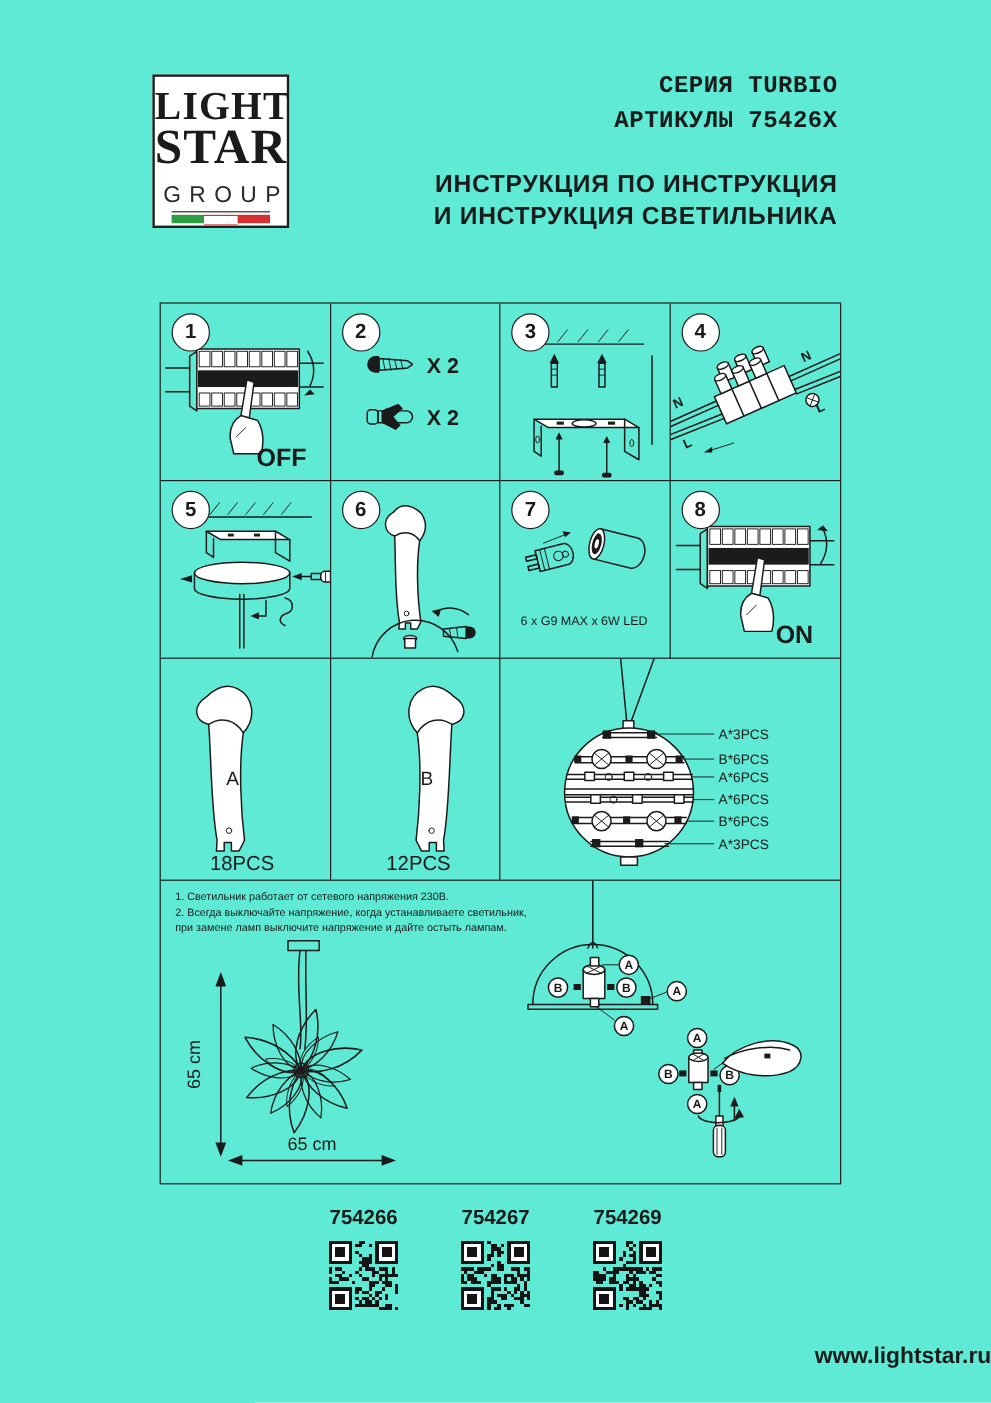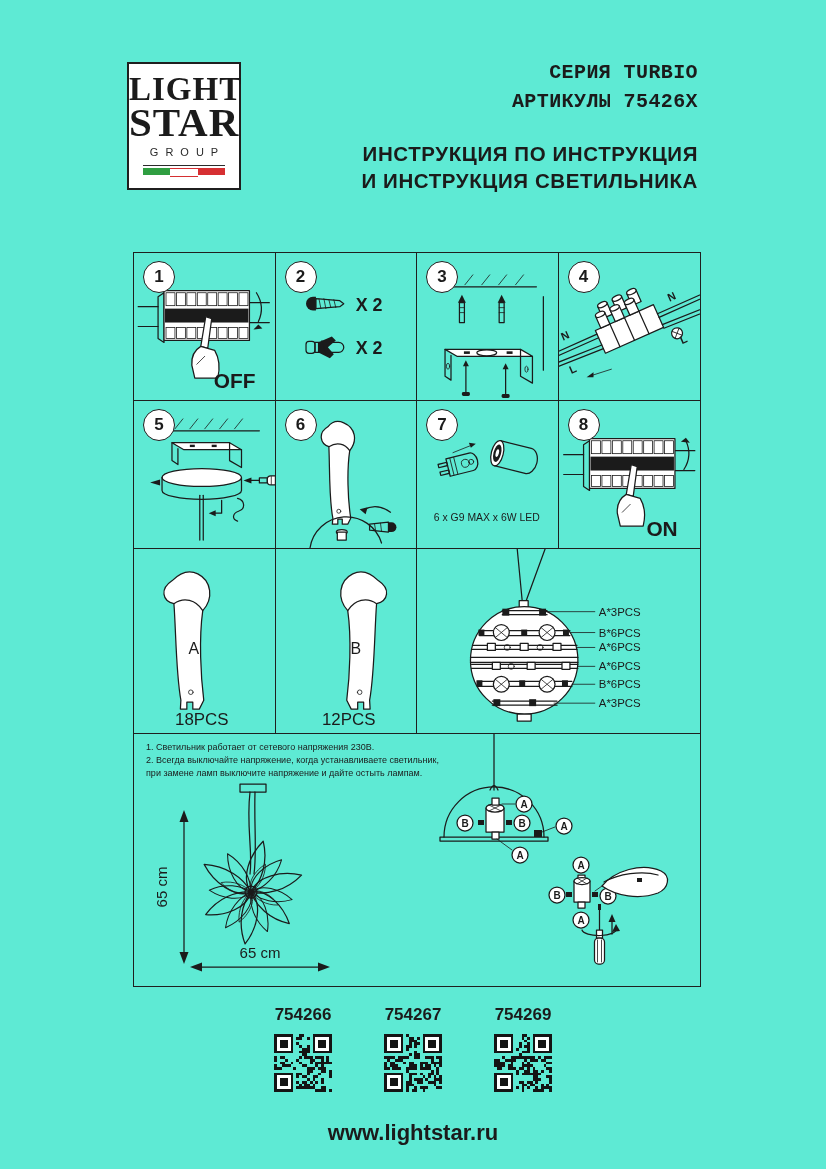--- a/index.html
+++ b/index.html
@@ -5,22 +5,22 @@
   html,body{margin:0;padding:0;background:#fff;}
   .page{position:relative;width:826px;height:1169px;background:#5eead4;margin:0 auto;
         font-family:"Liberation Sans",sans-serif;color:#1b1b1b;overflow:hidden;}
   
   .logo{position:absolute;left:127px;top:62px;width:114px;height:128px;
         border:2px solid #1f1f1f;background:#fff;text-align:center;box-sizing:border-box;}
   .logo-light{font-family:"Liberation Serif",serif;font-weight:700;font-size:33px;
         letter-spacing:1px;line-height:30px;margin-top:10px;}
   .logo-star{font-family:"Liberation Serif",serif;font-weight:700;font-size:41px;
         letter-spacing:1px;line-height:36px;}
-  .logo-group{font-size:11px;letter-spacing:7px;text-indent:7px;line-height:18px;
-        margin-top:3px;color:#2a2a2a;}
+  .logo-group{font-size:19px;letter-spacing:7px;text-indent:7px;line-height:18px;
+        margin-top:14px;color:#2a2a2a;}
   .logo-flag{width:82px;margin:4px auto 0;border-top:1.5px solid #2b2b2b;padding-top:2px;
         display:flex;height:10px;box-sizing:border-box;}
   .logo-flag span{flex:1;height:7px;}
   .fl-g{background:#2f9e41;}
   .fl-w{background:#fff;border-top:1px solid #d62f32;border-bottom:1px solid #d62f32;}
   .fl-r{background:#d62f32;}
   
   .hdr{position:absolute;right:128px;top:58px;text-align:right;}
   .hdr-series{font-size:20px;font-weight:700;line-height:29px;letter-spacing:0.4px;font-family:Liberation Mono, monospace;}
   .hdr-title{margin-top:24px;font-size:20.5px;font-weight:700;line-height:27px;letter-spacing:0.6px;}
@@ -44,22 +44,22 @@
   .lt{fill:none;stroke:#1b1b1b;stroke-width:0.8;stroke-linecap:round;}
   .fl{fill:#1b1b1b;stroke:none;}
   .wht{fill:#fff;stroke:#1b1b1b;stroke-width:1.25;stroke-linejoin:round;}
   svg text{font-family:"Liberation Sans",sans-serif;fill:#1b1b1b;}
   
   .qr-row{position:absolute;left:0;top:1005px;width:826px;display:flex;justify-content:center;gap:48px;}
   .qr-item{width:62px;text-align:center;}
   .qr-label{font-size:17px;font-weight:700;margin-bottom:9px;}
   .qr-code{width:58px;height:58px;display:block;margin:0 auto;}
   
-  .footer{position:absolute;left:0;top:1120px;width:826px;text-align:center;
-        font-size:22px;font-weight:700;}
+  .footer{position:absolute;left:0;top:1120px;width:826px;text-align:right;
+        font-size:19px;font-weight:700;}
 </style>
 </head>
 <body>
 
 <div class="page">
 
   <div class="logo">
     <div class="logo-light">LIGHT</div>
     <div class="logo-star">STAR</div>
     <div class="logo-group">GROUP</div>

